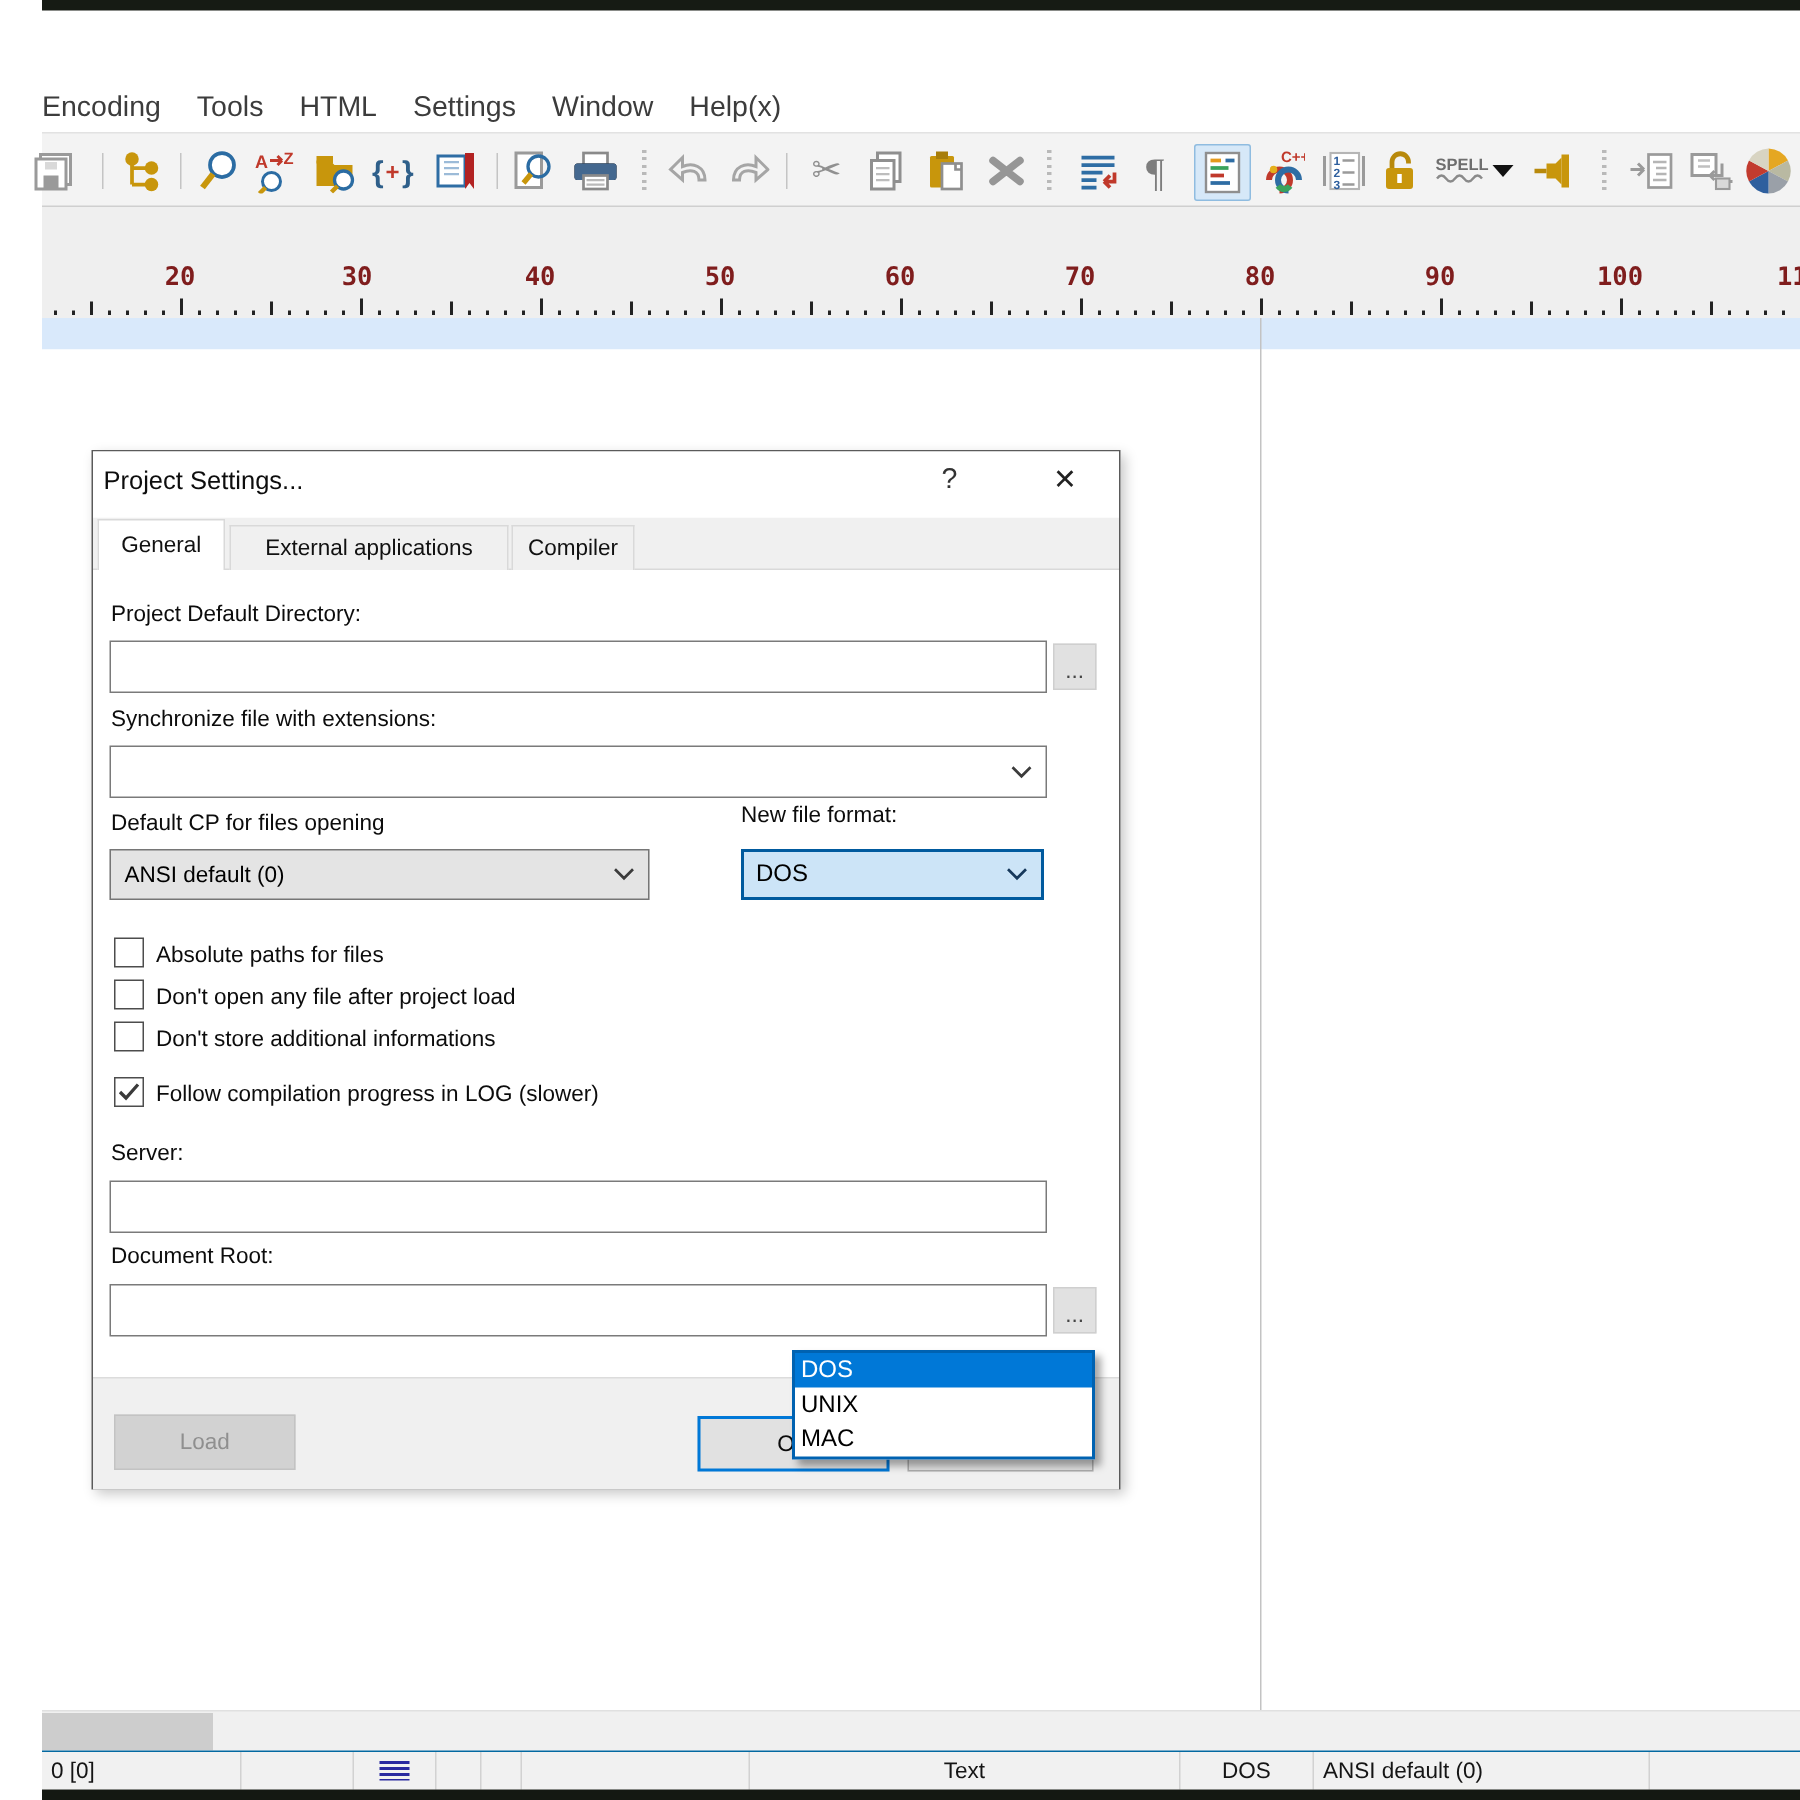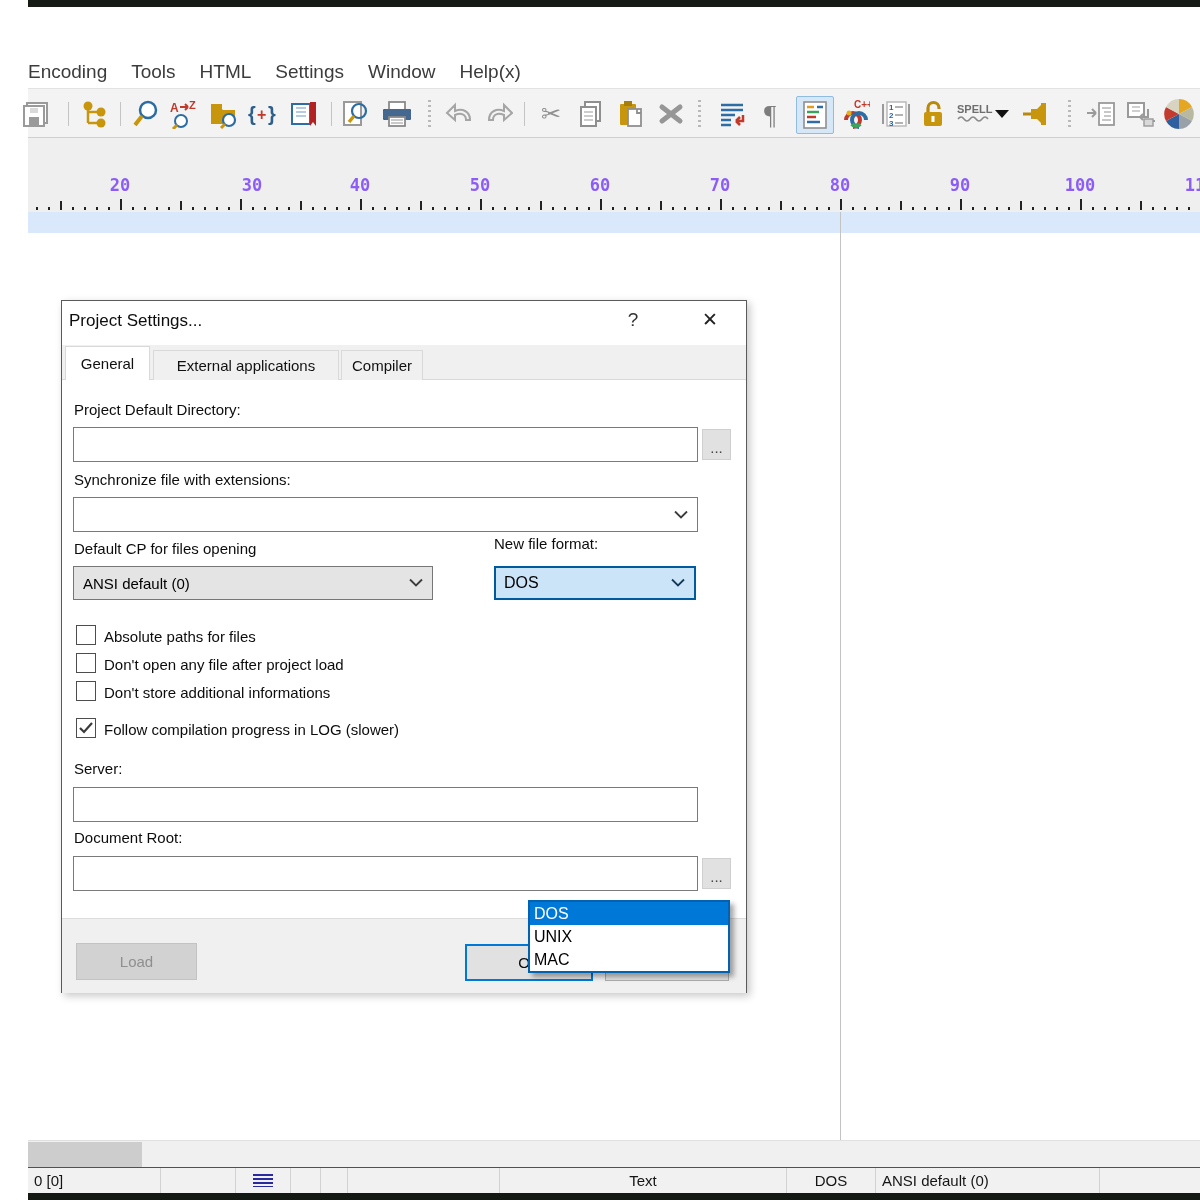--- a/index.html
+++ b/index.html
@@ -14,21 +14,21 @@
   .menu-item{font-size:19px;color:#3c3c3c;white-space:nowrap;}
   
   #toolbar{left:0;top:88px;width:1200px;height:50px;background:#f3f3f3;border-top:1px solid #e2e2e2;border-bottom:1px solid #cfcfcf;box-sizing:border-box;}
   .tb-icon{position:absolute;top:9px;width:32px;height:32px;display:flex;align-items:center;justify-content:center;}
   .tb-sep{position:absolute;top:13px;width:1px;height:24px;background:#c4c4c4;}
   .tb-grip{position:absolute;top:11px;width:3px;height:28px;background-image:repeating-linear-gradient(#b9b9b9 0 2px,transparent 2px 5px);}
   .tb-boxed{border:1px solid #8fbce0;background:#d6e8f8;border-radius:2px;}
   .glyph-gray{color:#909090;font-size:24px;line-height:1;}
   
   #ruler{left:0;top:138px;width:1200px;height:74px;background:#efefef;}
-  .ruler-num{position:absolute;top:37px;transform:translateX(-50%);font-family:"DejaVu Sans Mono",monospace;font-size:17px;font-weight:bold;color:#8b5cf6;}
+  .ruler-num{position:absolute;top:37px;transform:translateX(-50%);font-family:"DejaVu Sans Mono",monospace;font-size:17px;font-weight:bold;color:#7f1d1d;}
   .tick{position:absolute;background:#222;width:2px;bottom:2px;}
   #cur-line{left:0;top:212px;width:1200px;height:21px;background:#d9e9fb;}
   #editor{left:0;top:233px;width:1200px;height:907px;background:#fff;}
   #margin-line{left:812px;top:212px;width:1px;height:928px;background:#c3c3c3;}
   
   #hscroll{left:0;top:1140px;width:1200px;height:27px;background:#f0f0f0;border-top:1px solid #e0e0e0;box-sizing:border-box;}
   #hscroll-thumb{position:absolute;left:0;top:1px;width:114px;height:25px;background:#cdcdcd;}
   
   #statusbar{left:0;top:1167px;width:1200px;height:26px;background:#f1f1f1;border-top:1px solid #0369a1;box-sizing:border-box;display:flex;}
   .sb-panel{height:100%;border-right:1px solid #d2d2d2;box-sizing:border-box;display:flex;align-items:center;font-size:15px;color:#151515;padding:0 6px;white-space:nowrap;overflow:hidden;}
@@ -388,21 +388,21 @@
     <div class="tick" style="left: 1100px; height: 3px;"></div>
     <div class="tick" style="left: 1112px; height: 9px;"></div>
     <div class="tick" style="left: 1124px; height: 3px;"></div>
     <div class="tick" style="left: 1136px; height: 3px;"></div>
     <div class="tick" style="left: 1148px; height: 3px;"></div>
     <div class="tick" style="left: 1160px; height: 3px;"></div>
     <div class="tick" style="left: 1172px; height: 11px;"></div>
     <div class="tick" style="left: 1184px; height: 3px;"></div>
     <div class="tick" style="left: 1196px; height: 3px;"></div>
     <div class="ruler-num" style="left: 92px;">20</div>
-    <div class="ruler-num" style="left: 224px;">30</div>
+    <div class="ruler-num" style="left: 210px;">30</div>
     <div class="ruler-num" style="left: 332px;">40</div>
     <div class="ruler-num" style="left: 452px;">50</div>
     <div class="ruler-num" style="left: 572px;">60</div>
     <div class="ruler-num" style="left: 692px;">70</div>
     <div class="ruler-num" style="left: 812px;">80</div>
     <div class="ruler-num" style="left: 932px;">90</div>
     <div class="ruler-num" style="left: 1052px;">100</div>
     <div class="ruler-num" style="left: 1172px;">110</div>
   </div>
 

